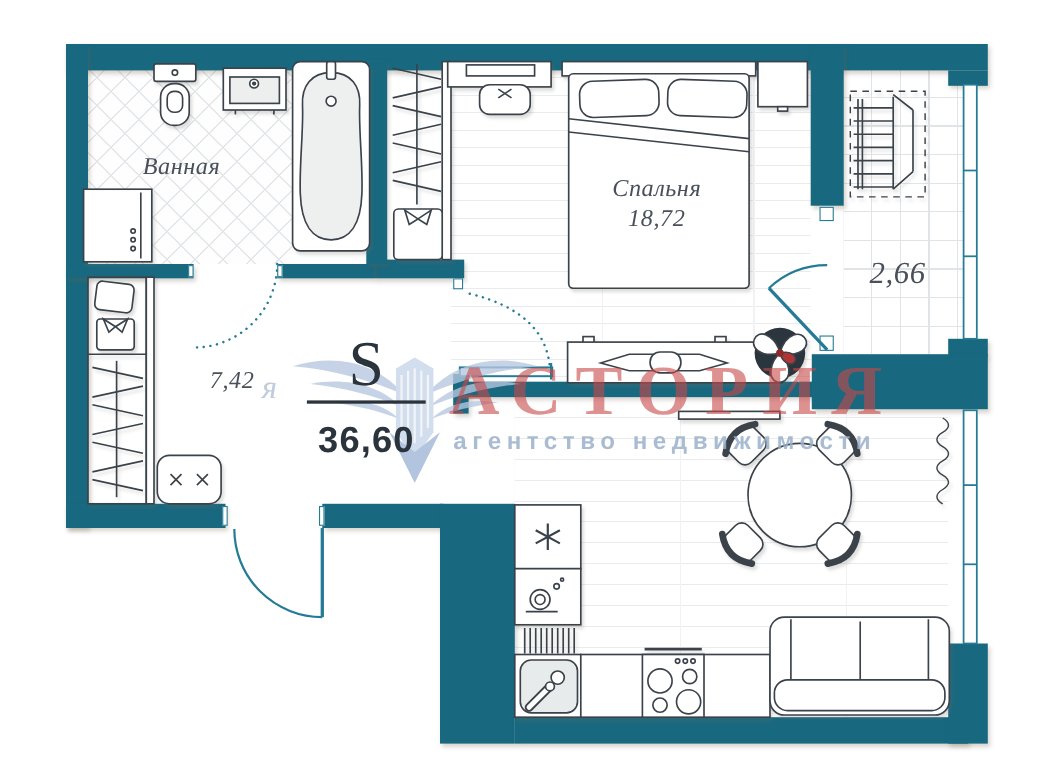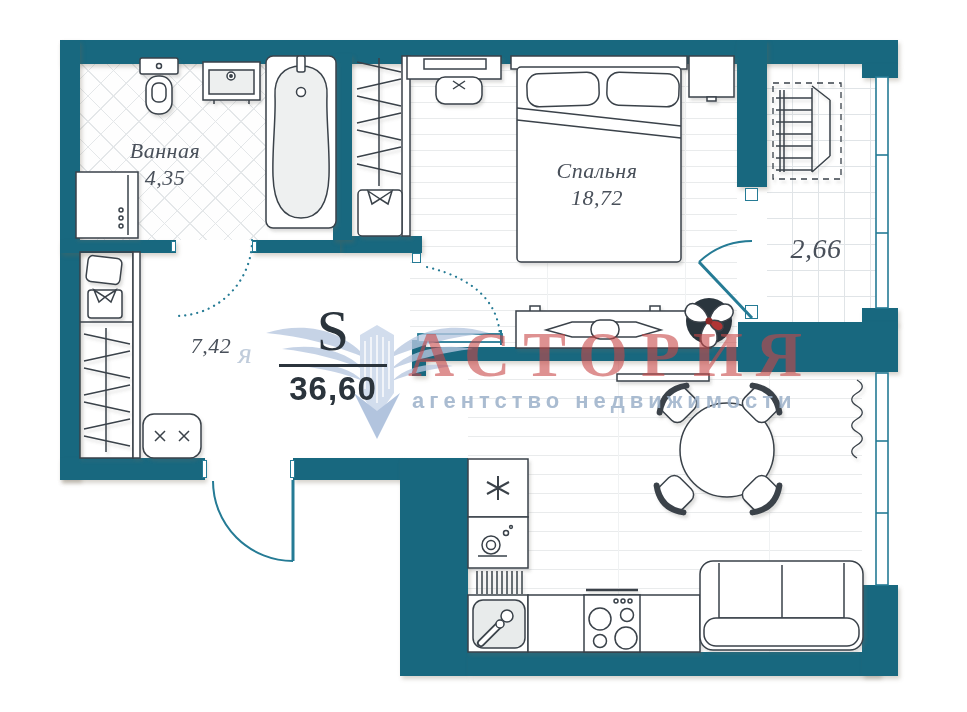--- a/index.html
+++ b/index.html
@@ -20,21 +20,21 @@
       repeating-linear-gradient(0deg, transparent 0 25px, #e0e4e7 25px 26px),
       repeating-linear-gradient(90deg, transparent 0 25px, #e0e4e7 25px 26px) #fff;}
   .jamb{position:absolute;background:#fff;border:1.5px solid #257b95;box-sizing:border-box;}
   svg.layer{position:absolute;left:0;top:0;}
   .rlabel{position:absolute;text-align:center;
           font:italic 22px "Liberation Serif",serif;color:#49505a;line-height:27px;letter-spacing:.5px;}
   .rlabel.small{font-size:28px;}
   #total{position:absolute;left:273px;top:300px;width:120px;text-align:center;color:#2b343c;}
   #total .sym{font:400 58px "Liberation Serif",serif;line-height:62px;}
   #total .bar{border-top:3px solid #2b343c;margin:2px 6px;}
-  #total .val{font:700 33px "Liberation Sans",sans-serif;letter-spacing:1px;margin-top:3px;}
+  #total .val{font:700 33px "Liberation Sans",sans-serif;letter-spacing:1px;margin-top:14px;}
   #wm-title{position:absolute;left:408px;top:318px;font:700 64px "Liberation Serif",serif;
             color:rgba(200,72,72,.60);letter-spacing:13px;white-space:nowrap;}
   #wm-sub{position:absolute;left:412px;top:388px;font:700 22px "Liberation Sans",sans-serif;
           color:rgba(155,176,201,.85);letter-spacing:5px;white-space:nowrap;}
   #wm-frag{position:absolute;left:238px;top:336px;font:italic 30px "Liberation Serif",serif;
            color:rgba(150,170,195,.6);}
   #wm-emblem{position:absolute;left:250px;top:297px;opacity:.78;}
 </style>
 </head>
 <body>
@@ -294,21 +294,20 @@
       <path d="M115,44 V92 M121,40 V100 M127,38 V106 M133,40 V100 M139,44 V92" stroke="#eef2f8" stroke-width="2" fill="none"></path>
       <path d="M104,96 L127,142 L150,96 L127,114 Z" fill="#9db4d6"></path>
     </g>
   </svg>
   <div id="wm-sub">агентство недвижимости</div>
   <div id="wm-title">АСТОРИЯ</div>
   <div id="wm-frag">я</div>
 
   <div class="rlabel" style="left:95px;top:137px;width:140px;">
     <div>Ванная</div>
-    <div>4,35</div>
   </div>
   <div class="rlabel" style="left:517px;top:157px;width:160px;">
     <div>Спальня</div>
     <div>18,72</div>
   </div>
   <div class="rlabel" style="left:131px;top:332px;width:160px;">
     <div>7,42</div>
   </div>
   <div class="rlabel small" style="left:776px;top:235px;width:80px;">
     <div>2,66</div>

